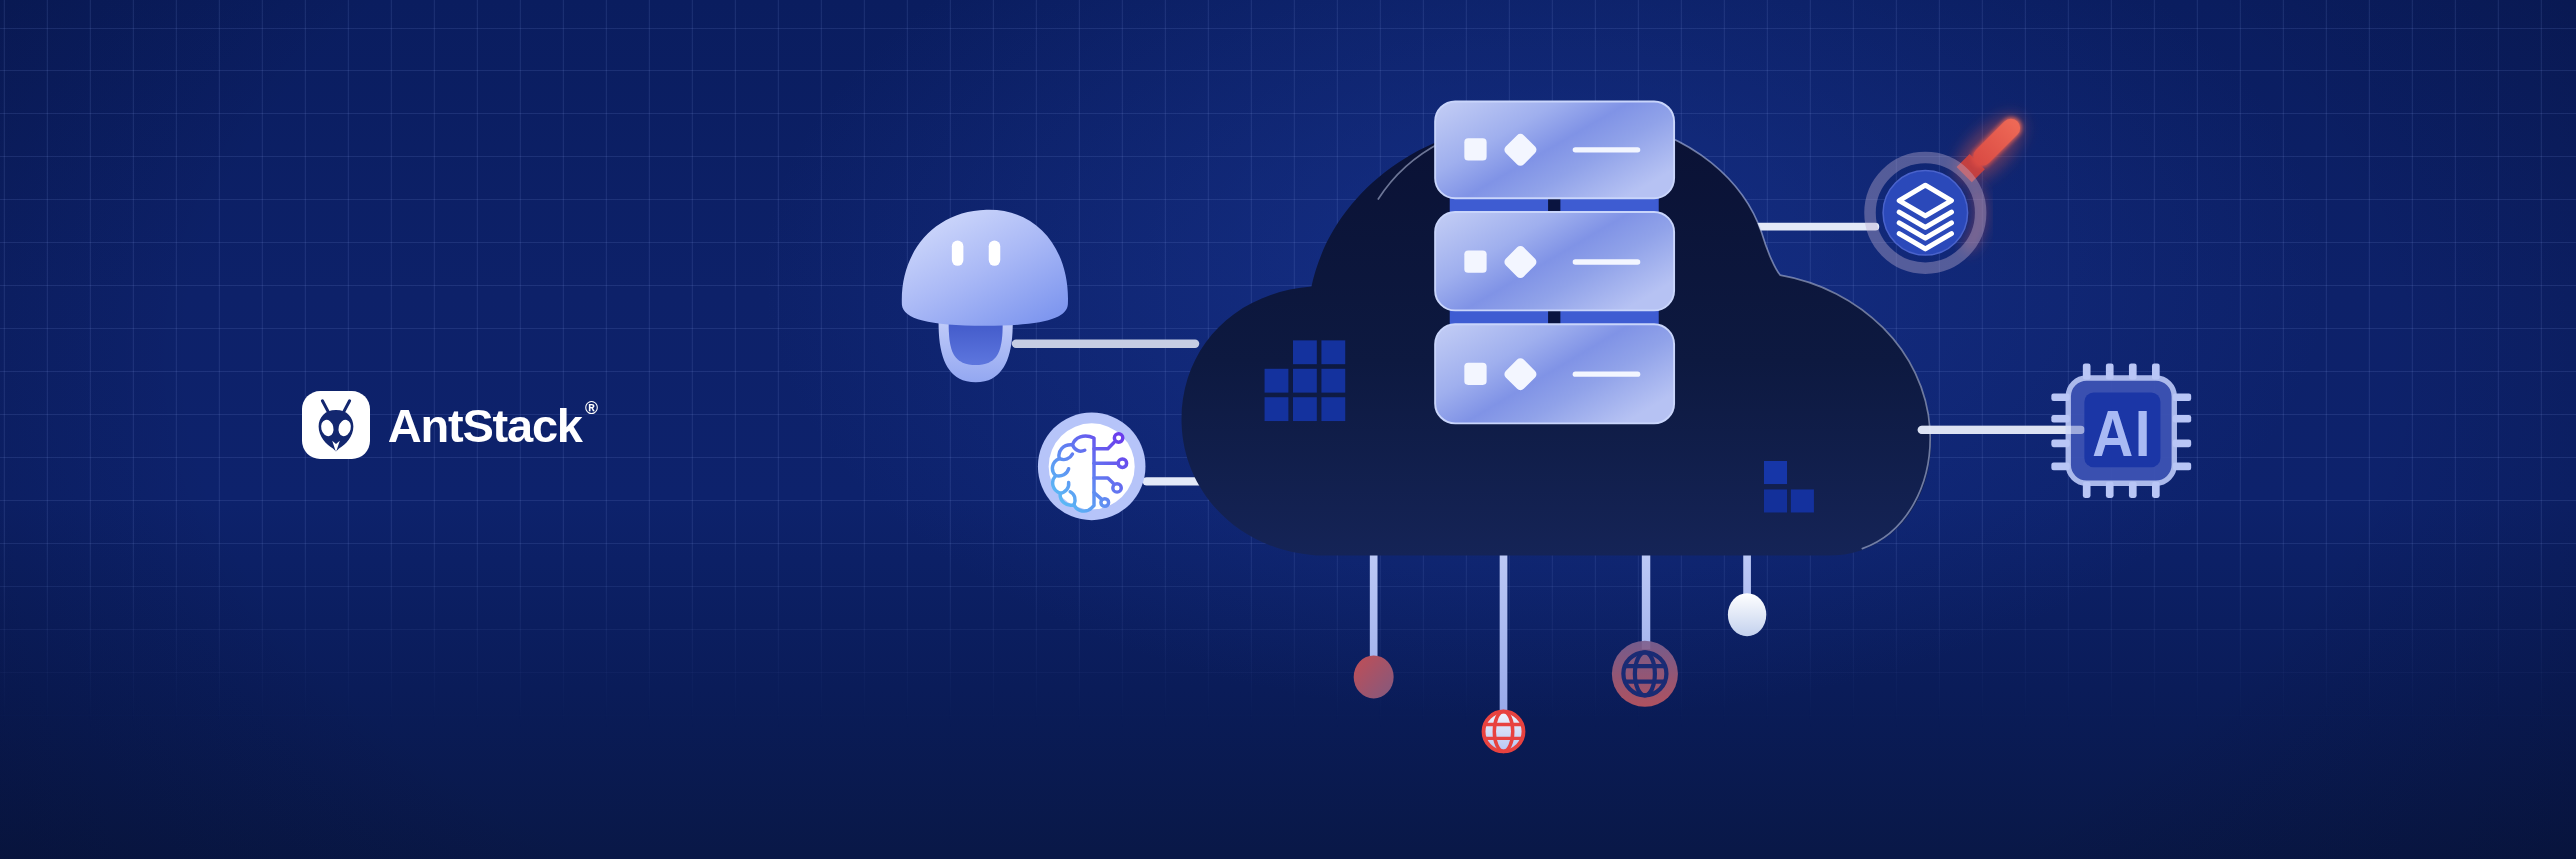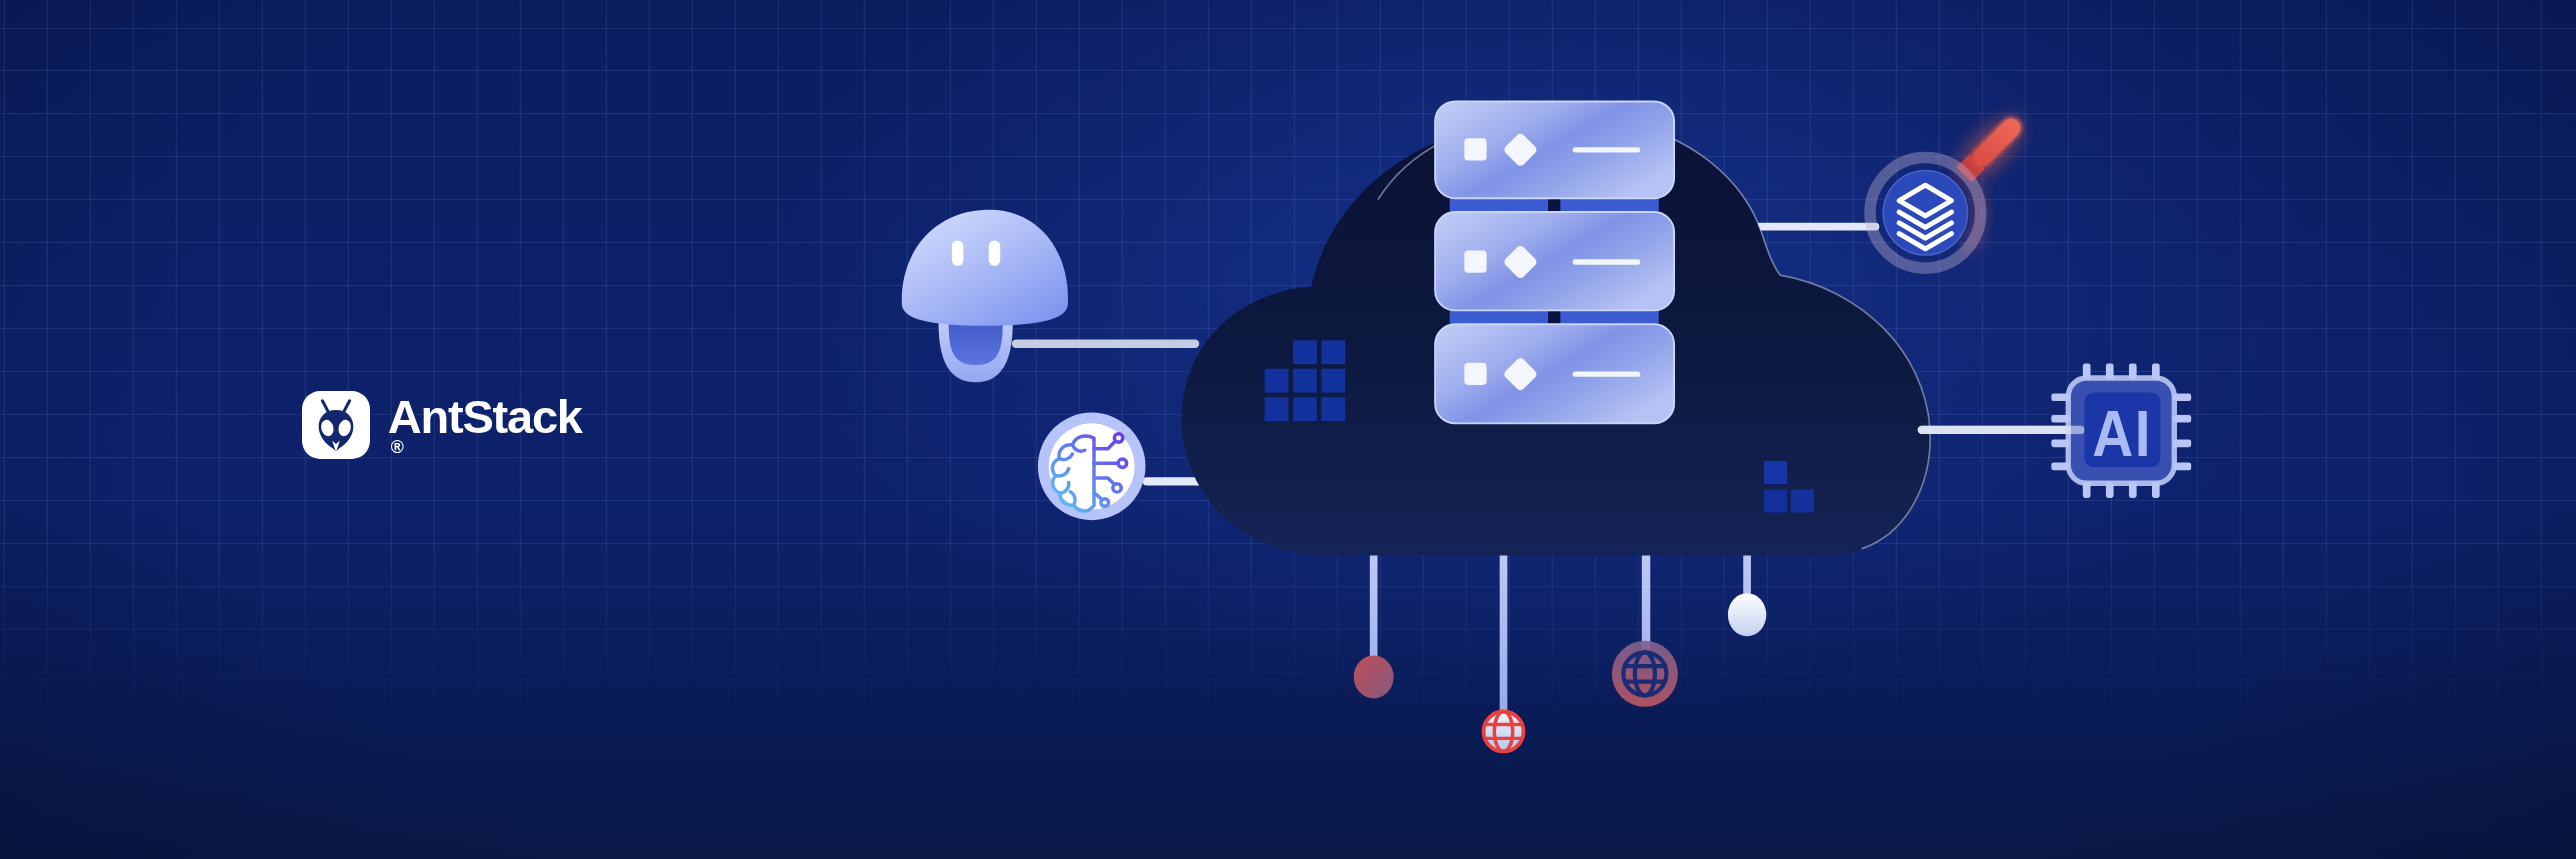--- a/index.html
+++ b/index.html
@@ -21,21 +21,21 @@
     mask-image:linear-gradient(180deg,#000 0%,#000 62%,transparent 85%);
   }
   svg.scene{position:absolute;inset:0;display:block;}
   .logo{
     position:absolute;left:302px;top:391px;display:flex;align-items:center;gap:17.7px;
     color:#fff;cursor:pointer;
   }
   .logo-icon{width:68px;height:68px;display:block;}
   .logo-text{
     font-weight:700;font-size:47px;letter-spacing:-1.2px;line-height:1;
-    display:flex;align-items:flex-start;flex-direction:column;
+    display:flex;align-items:flex-start;
   }
   .logo-text sup{font-size:17.7px;font-weight:700;margin-left:3.1px;margin-top:-1.5px;letter-spacing:0;}
 </style>
 </head>
 <body>
 
 <div class="canvas">
 
   <div class="grid-layer"></div>
 

